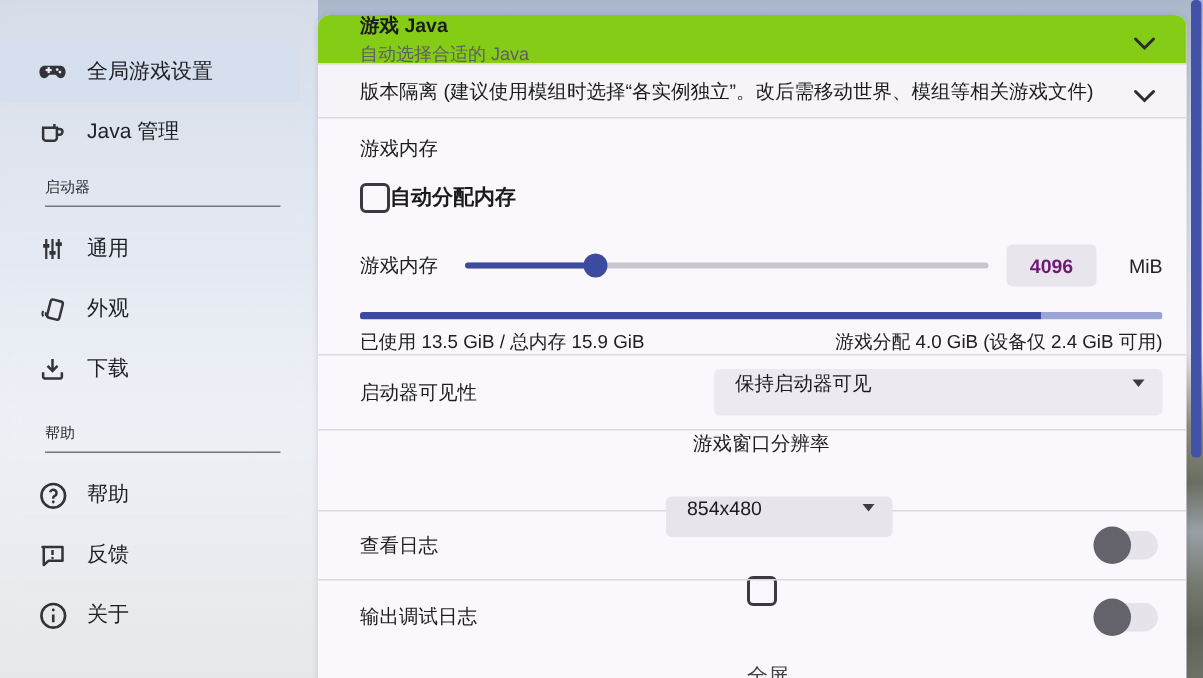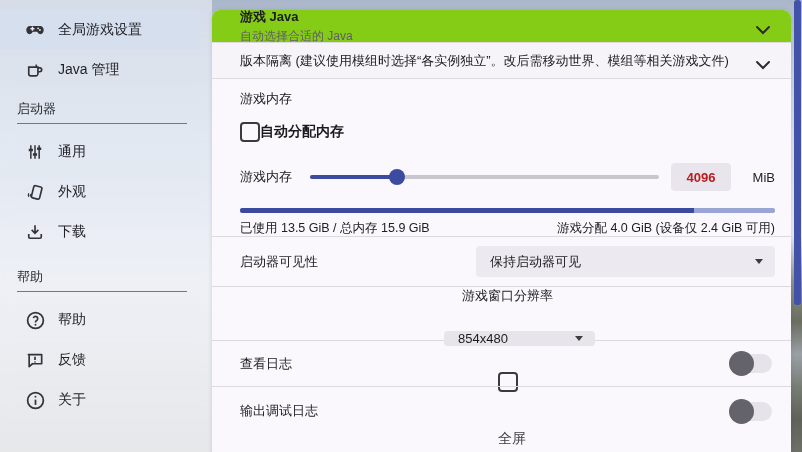--- a/index.html
+++ b/index.html
@@ -18,32 +18,32 @@
     position:absolute; right:0; top:235px; width:18px; bottom:0;
     background:linear-gradient(180deg, rgba(130,134,124,0) 0%, #8d9083 22%,
       #6a6e61 40%, #9aa0a6 55%, #787d74 70%, #5e6259 85%, #6d7168 100%);
   }
   
   .sidebar {
     position:absolute; left:0; top:0; bottom:0; width:212px;
     background:linear-gradient(180deg, rgba(241,245,251,.60), rgba(233,239,248,.48) 40%,
       rgba(238,241,246,.55) 72%, rgba(245,246,248,.62) 100%);
     backdrop-filter:blur(6px);
-    padding-top:10px;
+    padding-top:28px;
   }
   .side-item {
     height:40px; width:200px; display:flex; align-items:center; cursor:pointer;
     font-size:14px; color:#1f1f24;
   }
   .side-item.selected { background:#d6dfee; border-radius:2px; }
   .side-item .icn { width:22px; height:22px; margin-left:24px; margin-right:12px;
     display:flex; align-items:center; justify-content:center; color:#333338; flex:none; }
   .side-item .icn svg { display:block; }
   .side-header {
-    margin:10px 25px 4px 17px; padding-bottom:5px; font-size:13px; color:#2c2c30;
+    margin:10px 25px 4px 30px; padding-bottom:5px; font-size:10px; color:#2c2c30;
     border-bottom:1px solid #76767c;
   }
   .side-header.second { margin-top:16px; }
   .gap-items { margin-top:8px; }
   
   .panel {
     position:absolute; left:212px; top:10px; width:579px; height:450px;
     background:#faf8fc; border-radius:8px 8px 0 0;
     box-shadow:0 0 4px rgba(60,70,100,.18);
     display:flex; flex-direction:column; overflow:hidden;
@@ -71,38 +71,38 @@
   .slider { position:relative; flex:1; height:16px; margin-right:12px; cursor:pointer; }
   .slider .track { position:absolute; left:0; right:0; top:6px; height:4px;
     background:#c9c7cd; border-radius:2px; }
   .slider .fill { position:absolute; left:0; top:6px; height:4px;
     background:#3c4ba0; border-radius:2px; }
   .slider .thumb { position:absolute; top:0; width:16px; height:16px; border-radius:50%;
     background:#3c4ba0; transform:translateX(-50%); cursor:grab; }
   .val-box {
     width:60px; height:28px; background:#e8e6ec; border-radius:4px; flex:none;
     display:flex; align-items:center; justify-content:center;
-    font-size:13px; font-weight:700; color:#b91c1c; cursor:text;
+    font-size:13px; font-weight:700; color:#701a75; cursor:text;
   }
   .unit { font-size:13px; margin-left:16px; width:28px; flex:none;text-align:right; }
   .mem-bar { display:flex; height:5px; margin-top:16px; border-radius:2px; overflow:hidden; }
   .mem-bar .used { background:#3b4a9f; height:100%; }
   .mem-bar .alloc { background:#9aa4d5; height:100%; }
   .mem-text { display:flex; justify-content:space-between; margin-top:7px;
     font-size:12.5px; color:#202024; }
   
   .row { display:flex; align-items:center;gap:26px; }
   .row .lbl { flex:1; font-size:13px; color:#1c1c20; }
   .row-visibility { height:50px; }
   .row-resolution { height:54px;flex-direction:column; }
   .row-toggle1 { height:46px; }
   .row-toggle2 { height:48px; }
   .select {
     background:#eceaf0; border-radius:4px; height:31px; display:flex; align-items:center;
-    padding:0 12px 0 14px; font-size:13px; color:#1b1b1f; cursor:pointer;
+    padding:0 12px 12px 14px; font-size:13px; color:#1b1b1f; cursor:pointer;
   }
   .select .txt { flex:1; }
   .select-wide { width:299px; }
   .select-res { width:151px; background:#e7e5eb; margin-right:9px;margin-left:33px; }
   .arrow-down { width:0; height:0; border-left:4px solid transparent;
     border-right:4px solid transparent; border-top:5px solid #3c3c42; margin-left:8px; flex:none; }
   .fs-label { font-size:14px; font-weight:400; margin-left:9px; color:#404040;margin-top:12px; }
   .toggle { position:relative; width:43px; height:25px; flex:none; cursor:pointer; margin-right:3px; }
   .toggle .track { position:absolute; left:9px; top:3px; width:34px; height:19px;
     border-radius:10px; background:#e6e4ea; }

